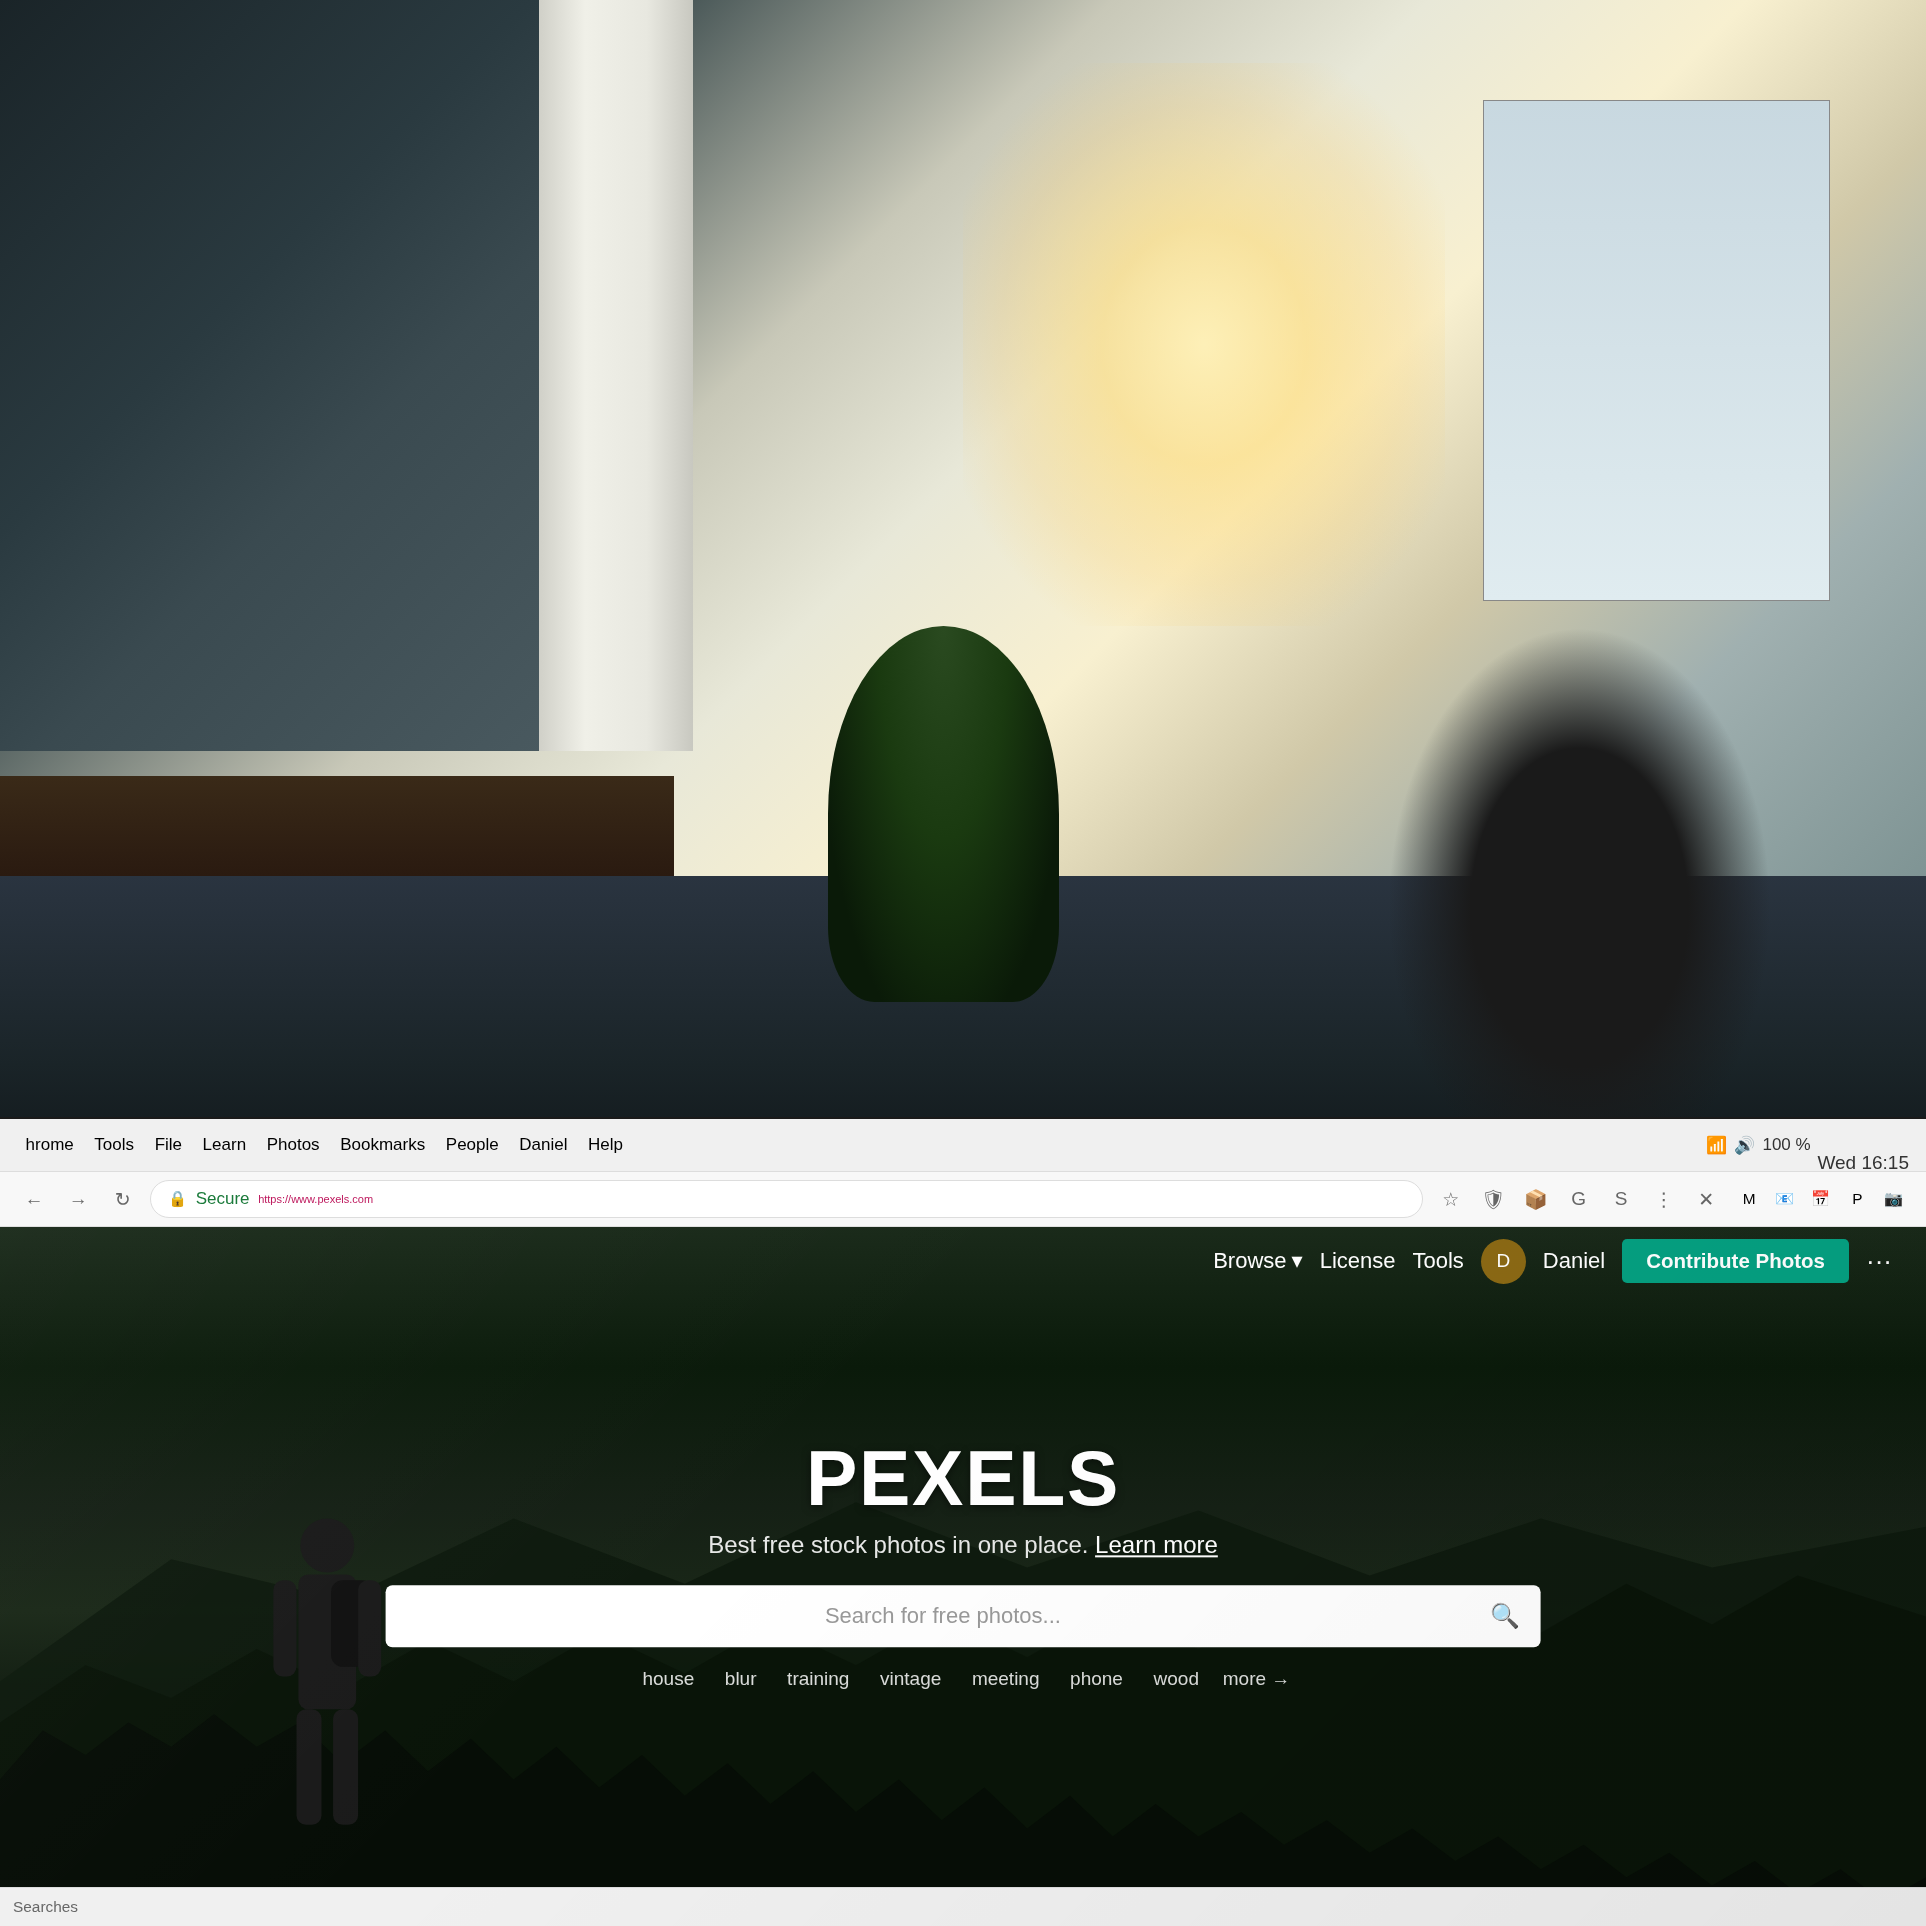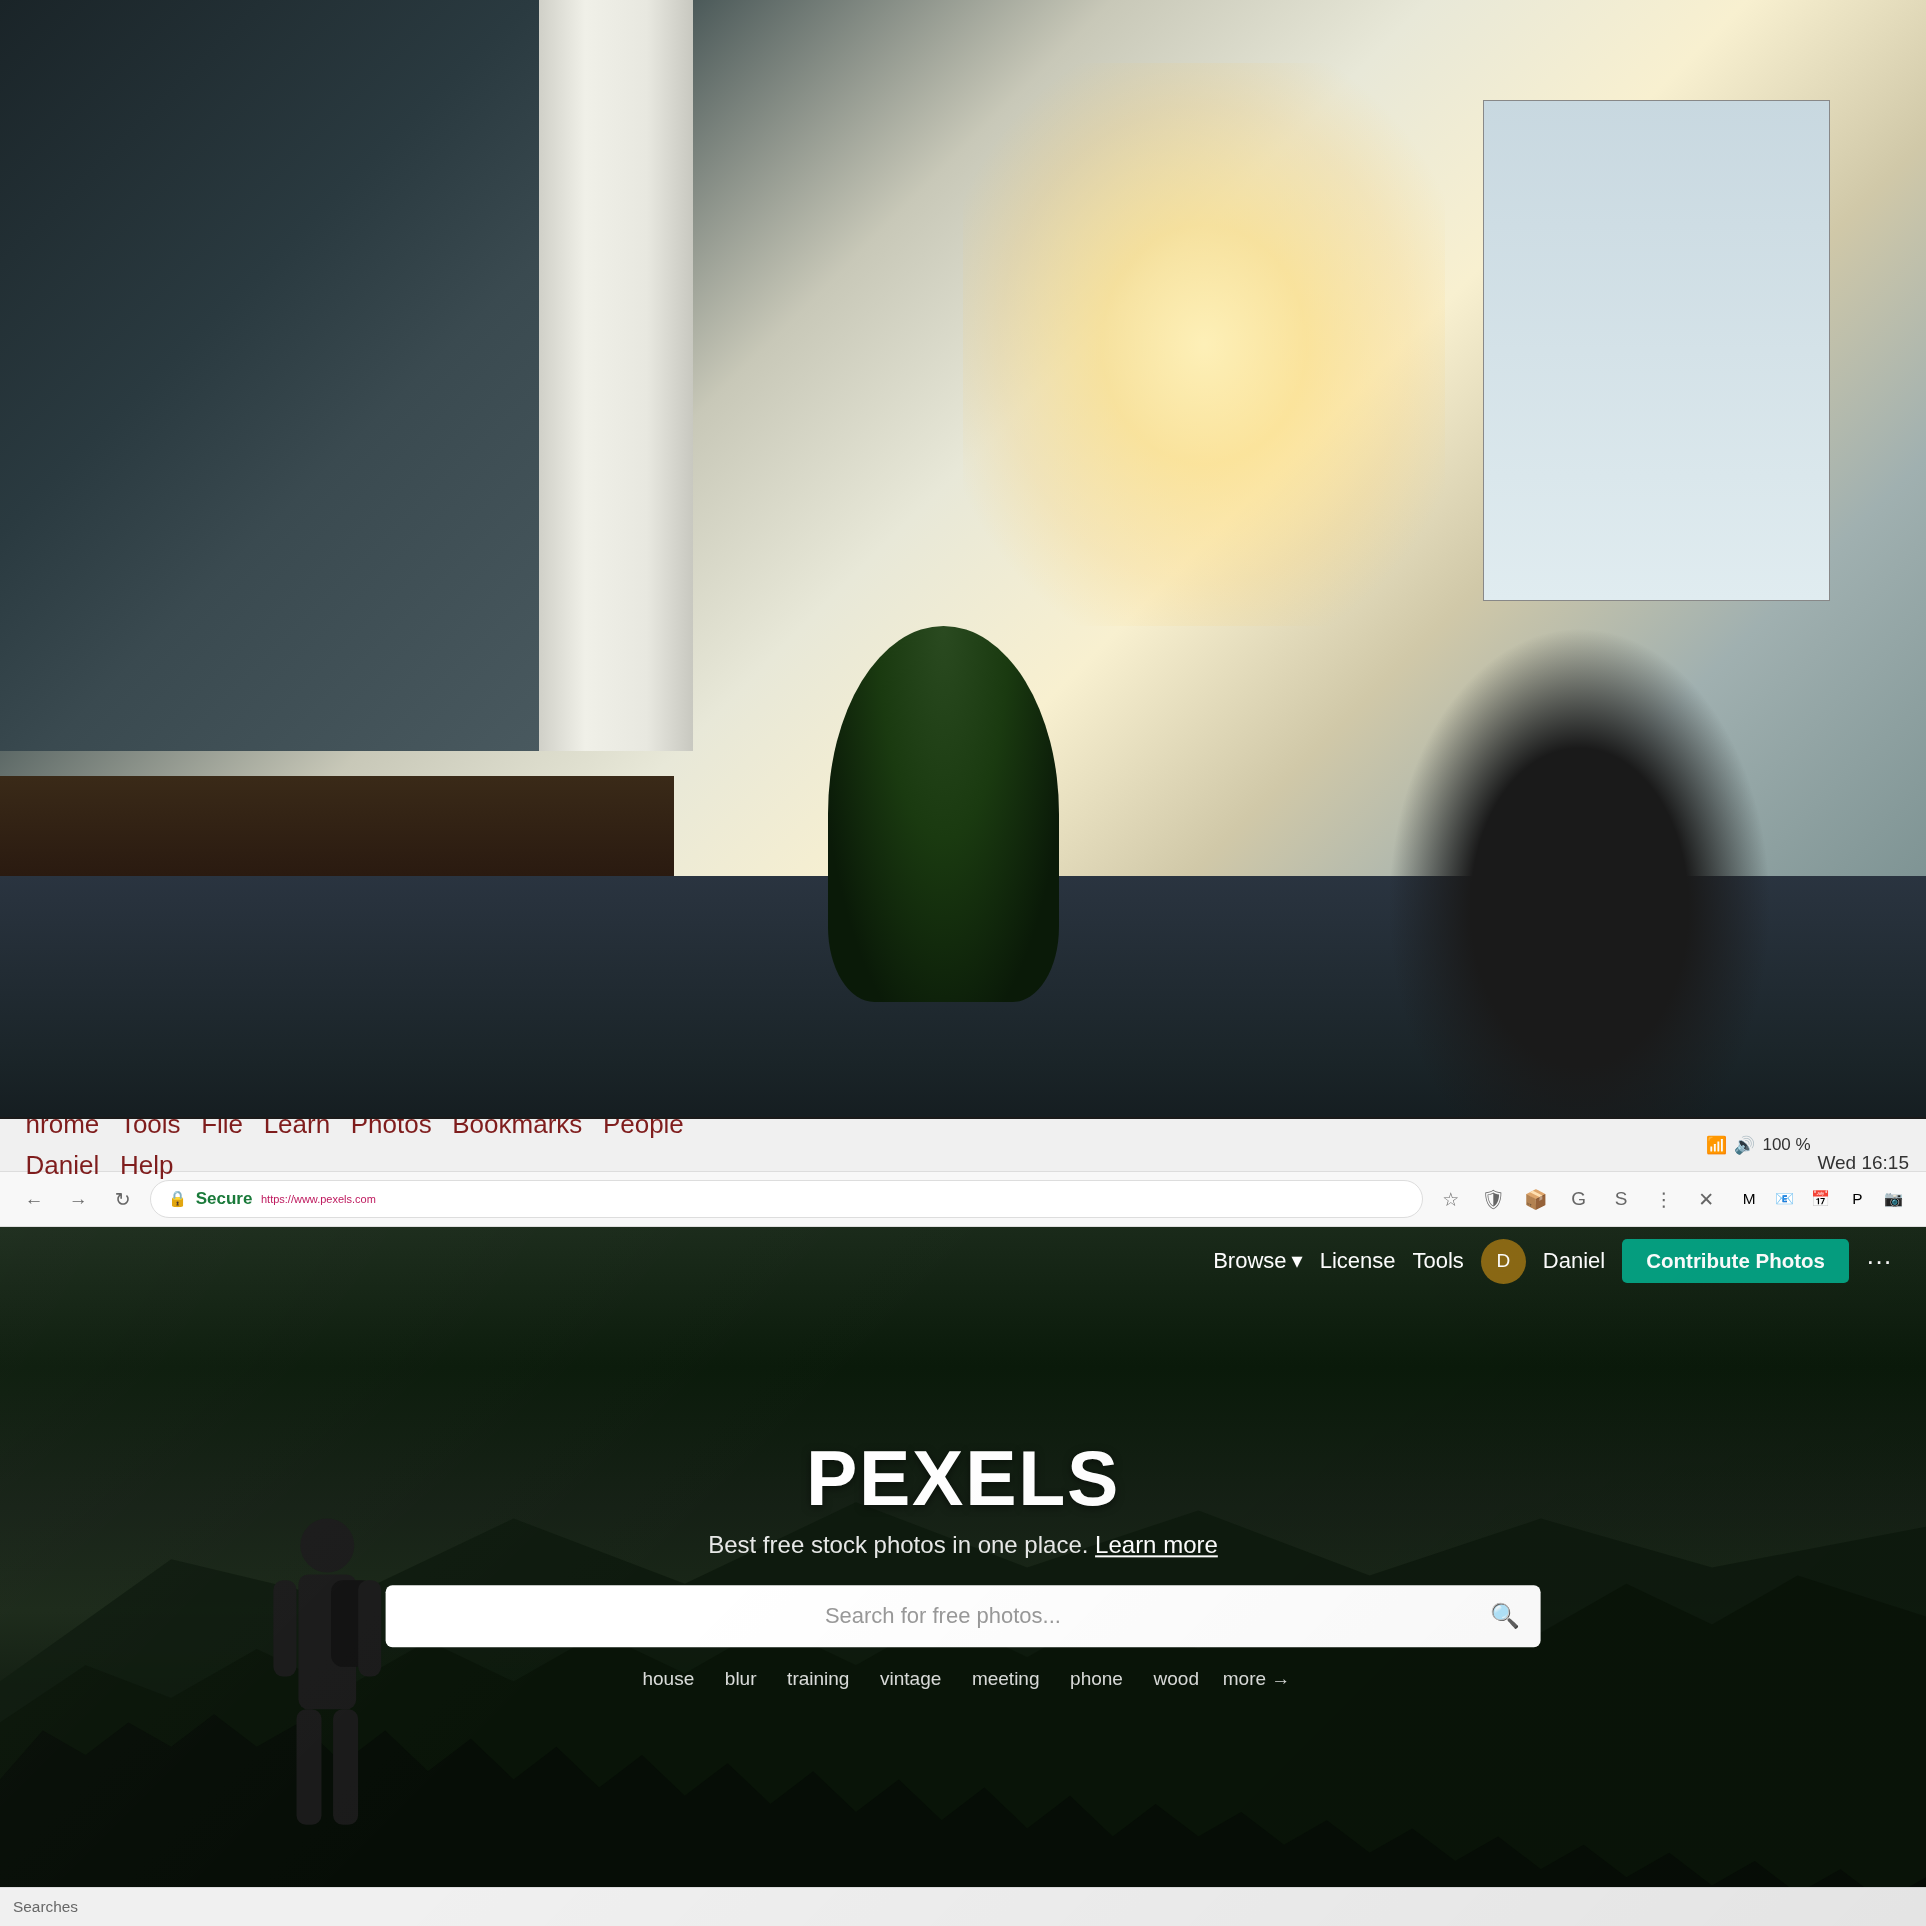--- a/index.html
+++ b/index.html
@@ -154,22 +154,22 @@
       background: #f0f0f0;
       display: flex;
       align-items: center;
       padding: 0 17px;
       gap: 8.6px;
       border-bottom: 0.9px solid #ddd;
       position: relative;
     }
 
     .chrome-menu-item {
-      font-size: 26px;
-      color: #7f1d1d;
+      font-size: 17px;
+      color: #000000;
       padding: 3.4px 8.6px;
       cursor: pointer;
     }
 
     .system-icons {
       position: absolute;
       right: 17px;
       display: flex;
       align-items: center;
       gap: 6.8px;
@@ -542,21 +542,21 @@
     </div>
 
     <div class="chrome-url-bar">
 
       <span class="browser-icon-btn">←</span>
       <span class="browser-icon-btn">→</span>
       <span class="browser-icon-btn">↻</span>
 
       <div class="url-input">
         <span class="secure-icon">🔒</span>
-        <span class="url-text" style="color:#1a7a3a;font-size:17px;font-weight:bold;">Secure</span>
+        <span class="url-text" style="color:#1a7a3a;font-size:17px;">Secure</span>
         <span class="url-text">https://www.pexels.com</span>
       </div>
 
       <div class="browser-icons">
         <span class="browser-icon-btn">☆</span>
         <span class="browser-icon-btn">🛡</span>
         <span class="browser-icon-btn">📦</span>
         <span class="browser-icon-btn">G</span>
         <span class="browser-icon-btn">S</span>
         <span class="browser-icon-btn">⋮</span>

